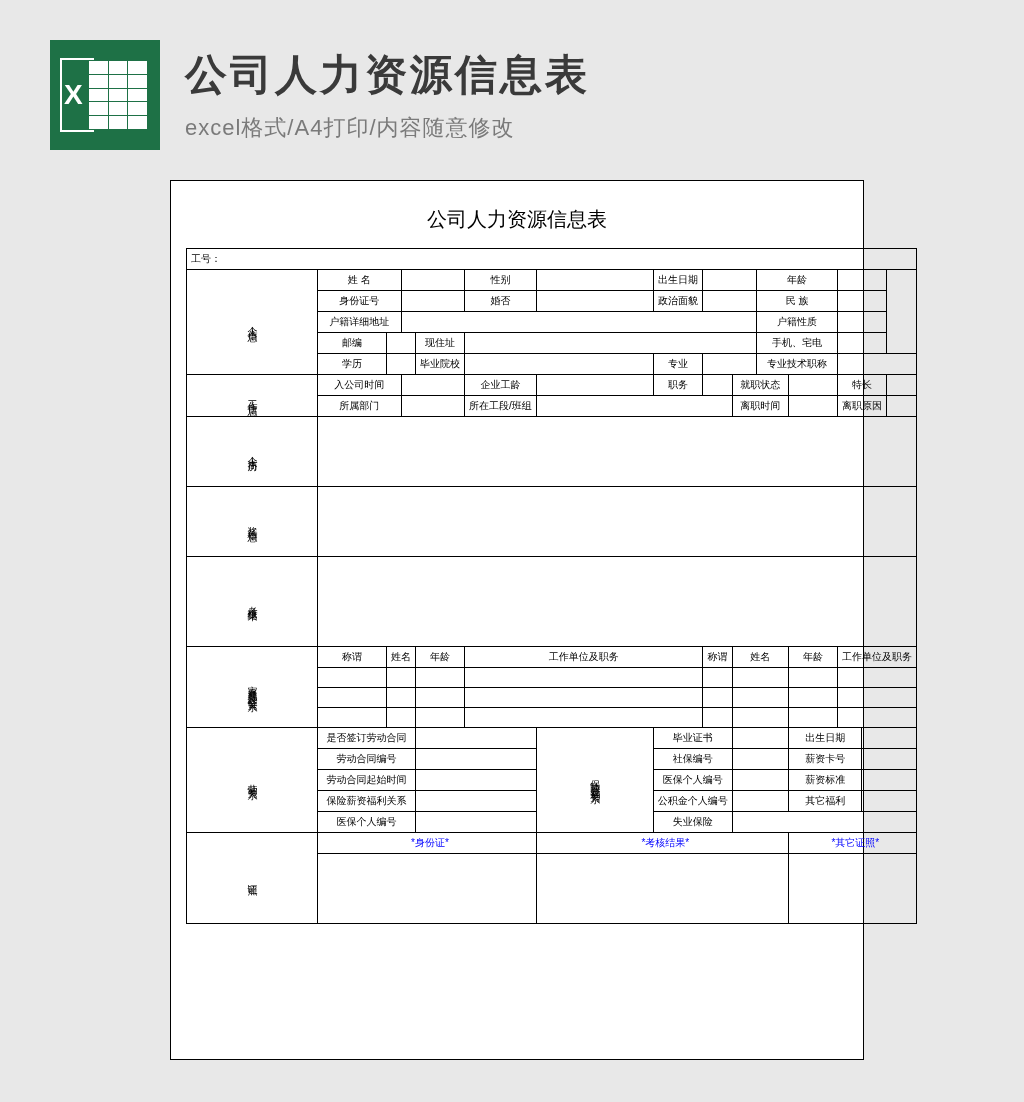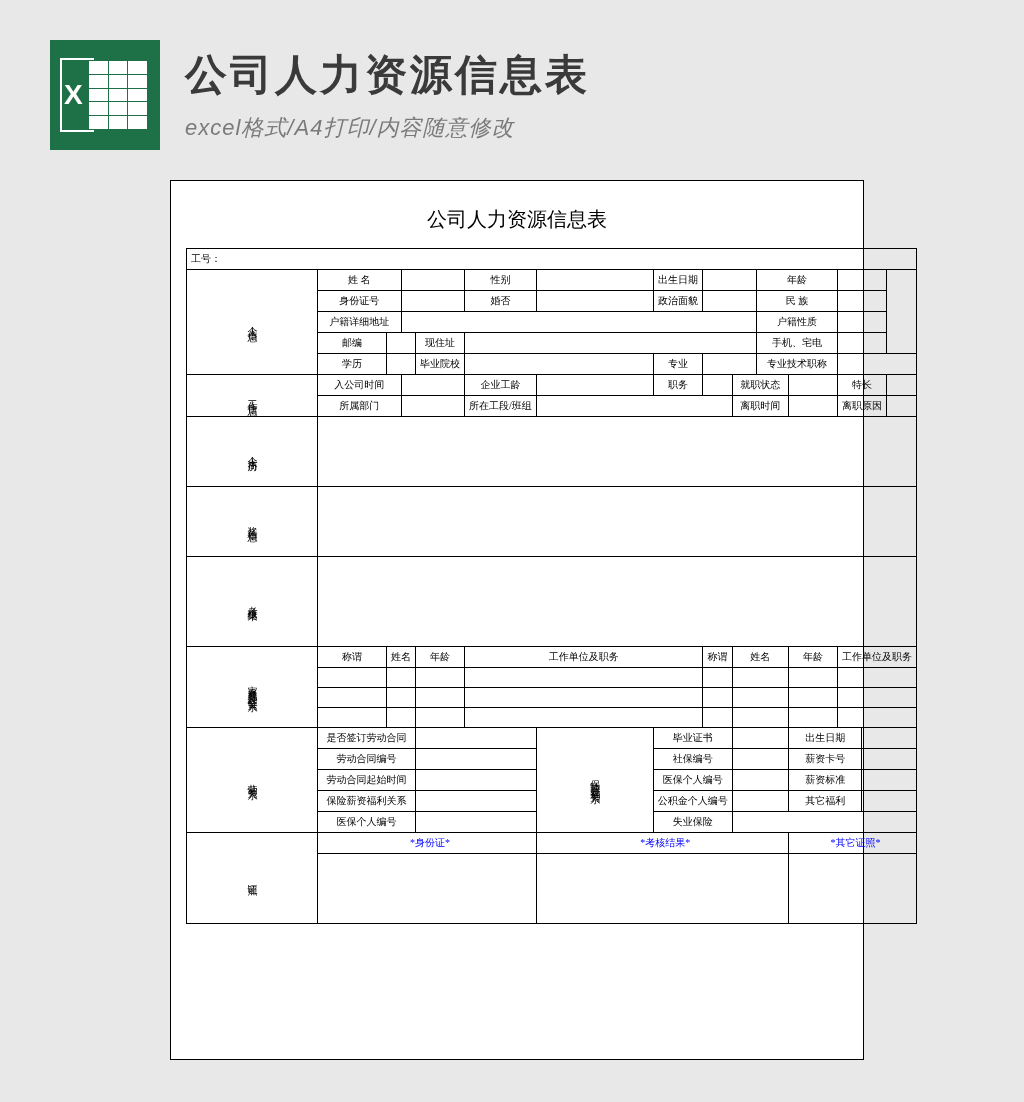--- a/index.html
+++ b/index.html
@@ -6,26 +6,26 @@
 body { background: #e8e8e8; font-family: "Microsoft YaHei", SimSun, sans-serif; width: 1024px; height: 1102px; overflow: hidden; }
 
 .header { display: flex; align-items: center; padding: 40px 50px 30px; gap: 25px; }
 .excel-icon { width: 110px; height: 110px; background: #1e7146; display: flex; align-items: center; justify-content: center; position: relative; }
 .excel-icon::before { content: ""; position: absolute; left: 10px; width: 30px; height: 70px; background: #1e7146; border: 2px solid #fff; }
 .excel-sheet { width: 60px; height: 70px; background: #fff; position: absolute; right: 12px; display: grid; grid-template-columns: repeat(3,1fr); grid-template-rows: repeat(5,1fr); gap: 1px; background: #1e7146; padding: 1px; }
 .excel-sheet div { background: #fff; }
 .excel-x { position: absolute; left: 14px; color: #fff; font-size: 28px; font-weight: bold; font-family: Arial; top: 50%; transform: translateY(-50%); }
 
 .header-text h1 { font-size: 42px; font-weight: bold; color: #3a3a3a; letter-spacing: 3px; margin-bottom: 10px; }
-.header-text p { font-size: 22px; color: #7a7a7a; letter-spacing: 1px; font-style: italic; }
+.header-text p { font-size: 22px; color: #7a7a7a; letter-spacing: 1px; }
 
 .form-area { background: #fff; margin: 0 160px 0 170px; padding: 15px; border: 1px solid #000; height: 880px; }
 .form-title { text-align: center; font-size: 20px; font-weight: normal; padding: 10px 0 15px; }
 
-table { width: 100%; border-collapse: collapse; font-size: 10px; font-family: Liberation Serif, serif; }
+table { width: 100%; border-collapse: collapse; font-size: 10px; }
 td { border: 1px solid #000; padding: 3px 4px; text-align: center; vertical-align: middle; height: 20px; }
 td.tall { height: 70px; }
 td.taller { height: 90px; }
 td.vh { writing-mode: vertical-rl; padding: 8px 2px; letter-spacing: 2px; width: 28px; }
 td.label { white-space: nowrap; }
 td.blue { color: #0000ff; text-align: center; padding-left: 10px; }
 </style>
 </head>
 <body>
 

